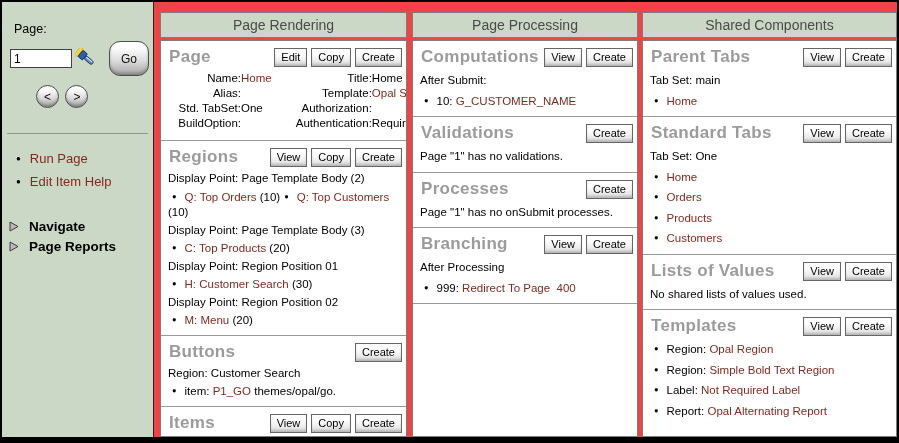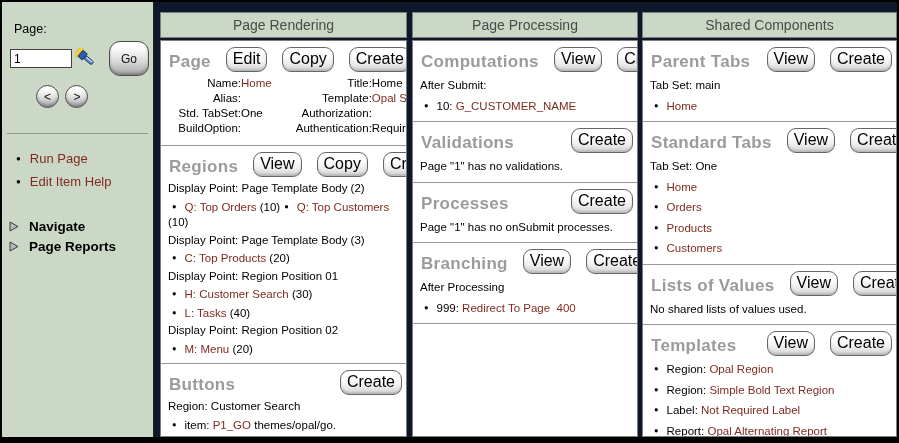--- a/index.html
+++ b/index.html
@@ -2,21 +2,21 @@
 <html><head>
 <meta charset="utf-8">
 <style>
   * { margin:0; padding:0; box-sizing:border-box; }
   html,body { background:#fff; }
   body { font-family:"Liberation Sans","DejaVu Sans",sans-serif; }
 
   #page {
     position:relative; width:899px; height:443px;
     border:2px solid #000; border-bottom-width:6px;
-    background:#0f172a; overflow:hidden;
+    background:#ef4444; overflow:hidden;
   }
 
   
   .sidebar {
     position:absolute; left:0; top:0; bottom:0; width:152px;
     background:#ccd8c6; border-right:1px solid #222;
   }
   .sb-page-label { margin:20px 0 0 12px; font-size:12.5px; color:#000; }
   .sb-row { display:flex; align-items:center; margin:5px 0 0 8px; }
   .sb-input {
@@ -63,23 +63,23 @@
   .section { flex:0 0 auto; padding-bottom:5px; }
   .section + .section { border-top:1px solid #999; }
   .filler { flex:1 1 auto; border-top:1px solid #999; padding:0; }
   .sec-head {
     display:flex; justify-content:space-between; align-items:flex-end;
     padding:6px 4px 3px 8px;
   }
   .sec-title { font-size:17px; font-weight:bold; color:#9b9b9b; letter-spacing:.3px; white-space:nowrap; }
   .btns { white-space:nowrap; }
   .btn {
-    font-family:inherit; font-size:16px; color:#000;
-    padding:2px 6px 3px 6px; margin-left:15px;
-    border:1px solid #666; border-radius:9px;
+    font-family:inherit; font-size:11px; color:#000;
+    padding:2px 6px 3px 6px; margin-left:4px;
+    border:1px solid #666; border-radius:0;
     background:linear-gradient(#ffffff 30%, #ececec 70%, #cfcfcf);
     box-shadow:inset 0 -2px 2px rgba(0,0,0,.12);
     cursor:pointer;
   }
   .line { font-size:11.5px; color:#000; padding:1px 4px 1px 7px; white-space:pre-wrap; }
   .c1 .line { line-height:15.5px; }
   .c2 .line, .c3 .line { line-height:18.5px; }
   .line .blt { font-size:7.5px; vertical-align:2px; margin:0 8px 0 4px; color:#000; }
   .lnk { color:#7f2b21; cursor:pointer; text-decoration:none; }
 
@@ -167,21 +167,20 @@
           <span class="sec-title">Regions</span>
           <span class="btns"><button class="btn">View</button><button class="btn">Copy</button><button class="btn">Create</button></span>
         </div>
         <div>
             <div class="line"><span>Display Point: Page Template Body (2)</span></div>
             <div class="line"><span class="blt">●</span><span class="lnk">Q: Top Orders</span><span> (10)</span><span class="blt">●</span><span class="lnk">Q: Top Customers</span><span> (10)</span></div>
             <div class="line"><span>Display Point: Page Template Body (3)</span></div>
             <div class="line"><span class="blt">●</span><span class="lnk">C: Top Products</span><span> (20)</span></div>
             <div class="line"><span>Display Point: Region Position 01</span></div>
             <div class="line"><span class="blt">●</span><span class="lnk">H: Customer Search</span><span> (30)</span></div>
-            <div class="line"><span class="blt">●</span><span class="lnk">L: Tasks</span><span> (40)</span></div>
             <div class="line"><span>Display Point: Region Position 02</span></div>
             <div class="line"><span class="blt">●</span><span class="lnk">M: Menu</span><span> (20)</span></div>
           </div>
       </div>
       <div class="section">
         <div class="sec-head">
           <span class="sec-title">Buttons</span>
           <span class="btns"><button class="btn">Create</button></span>
         </div>
         <div>

